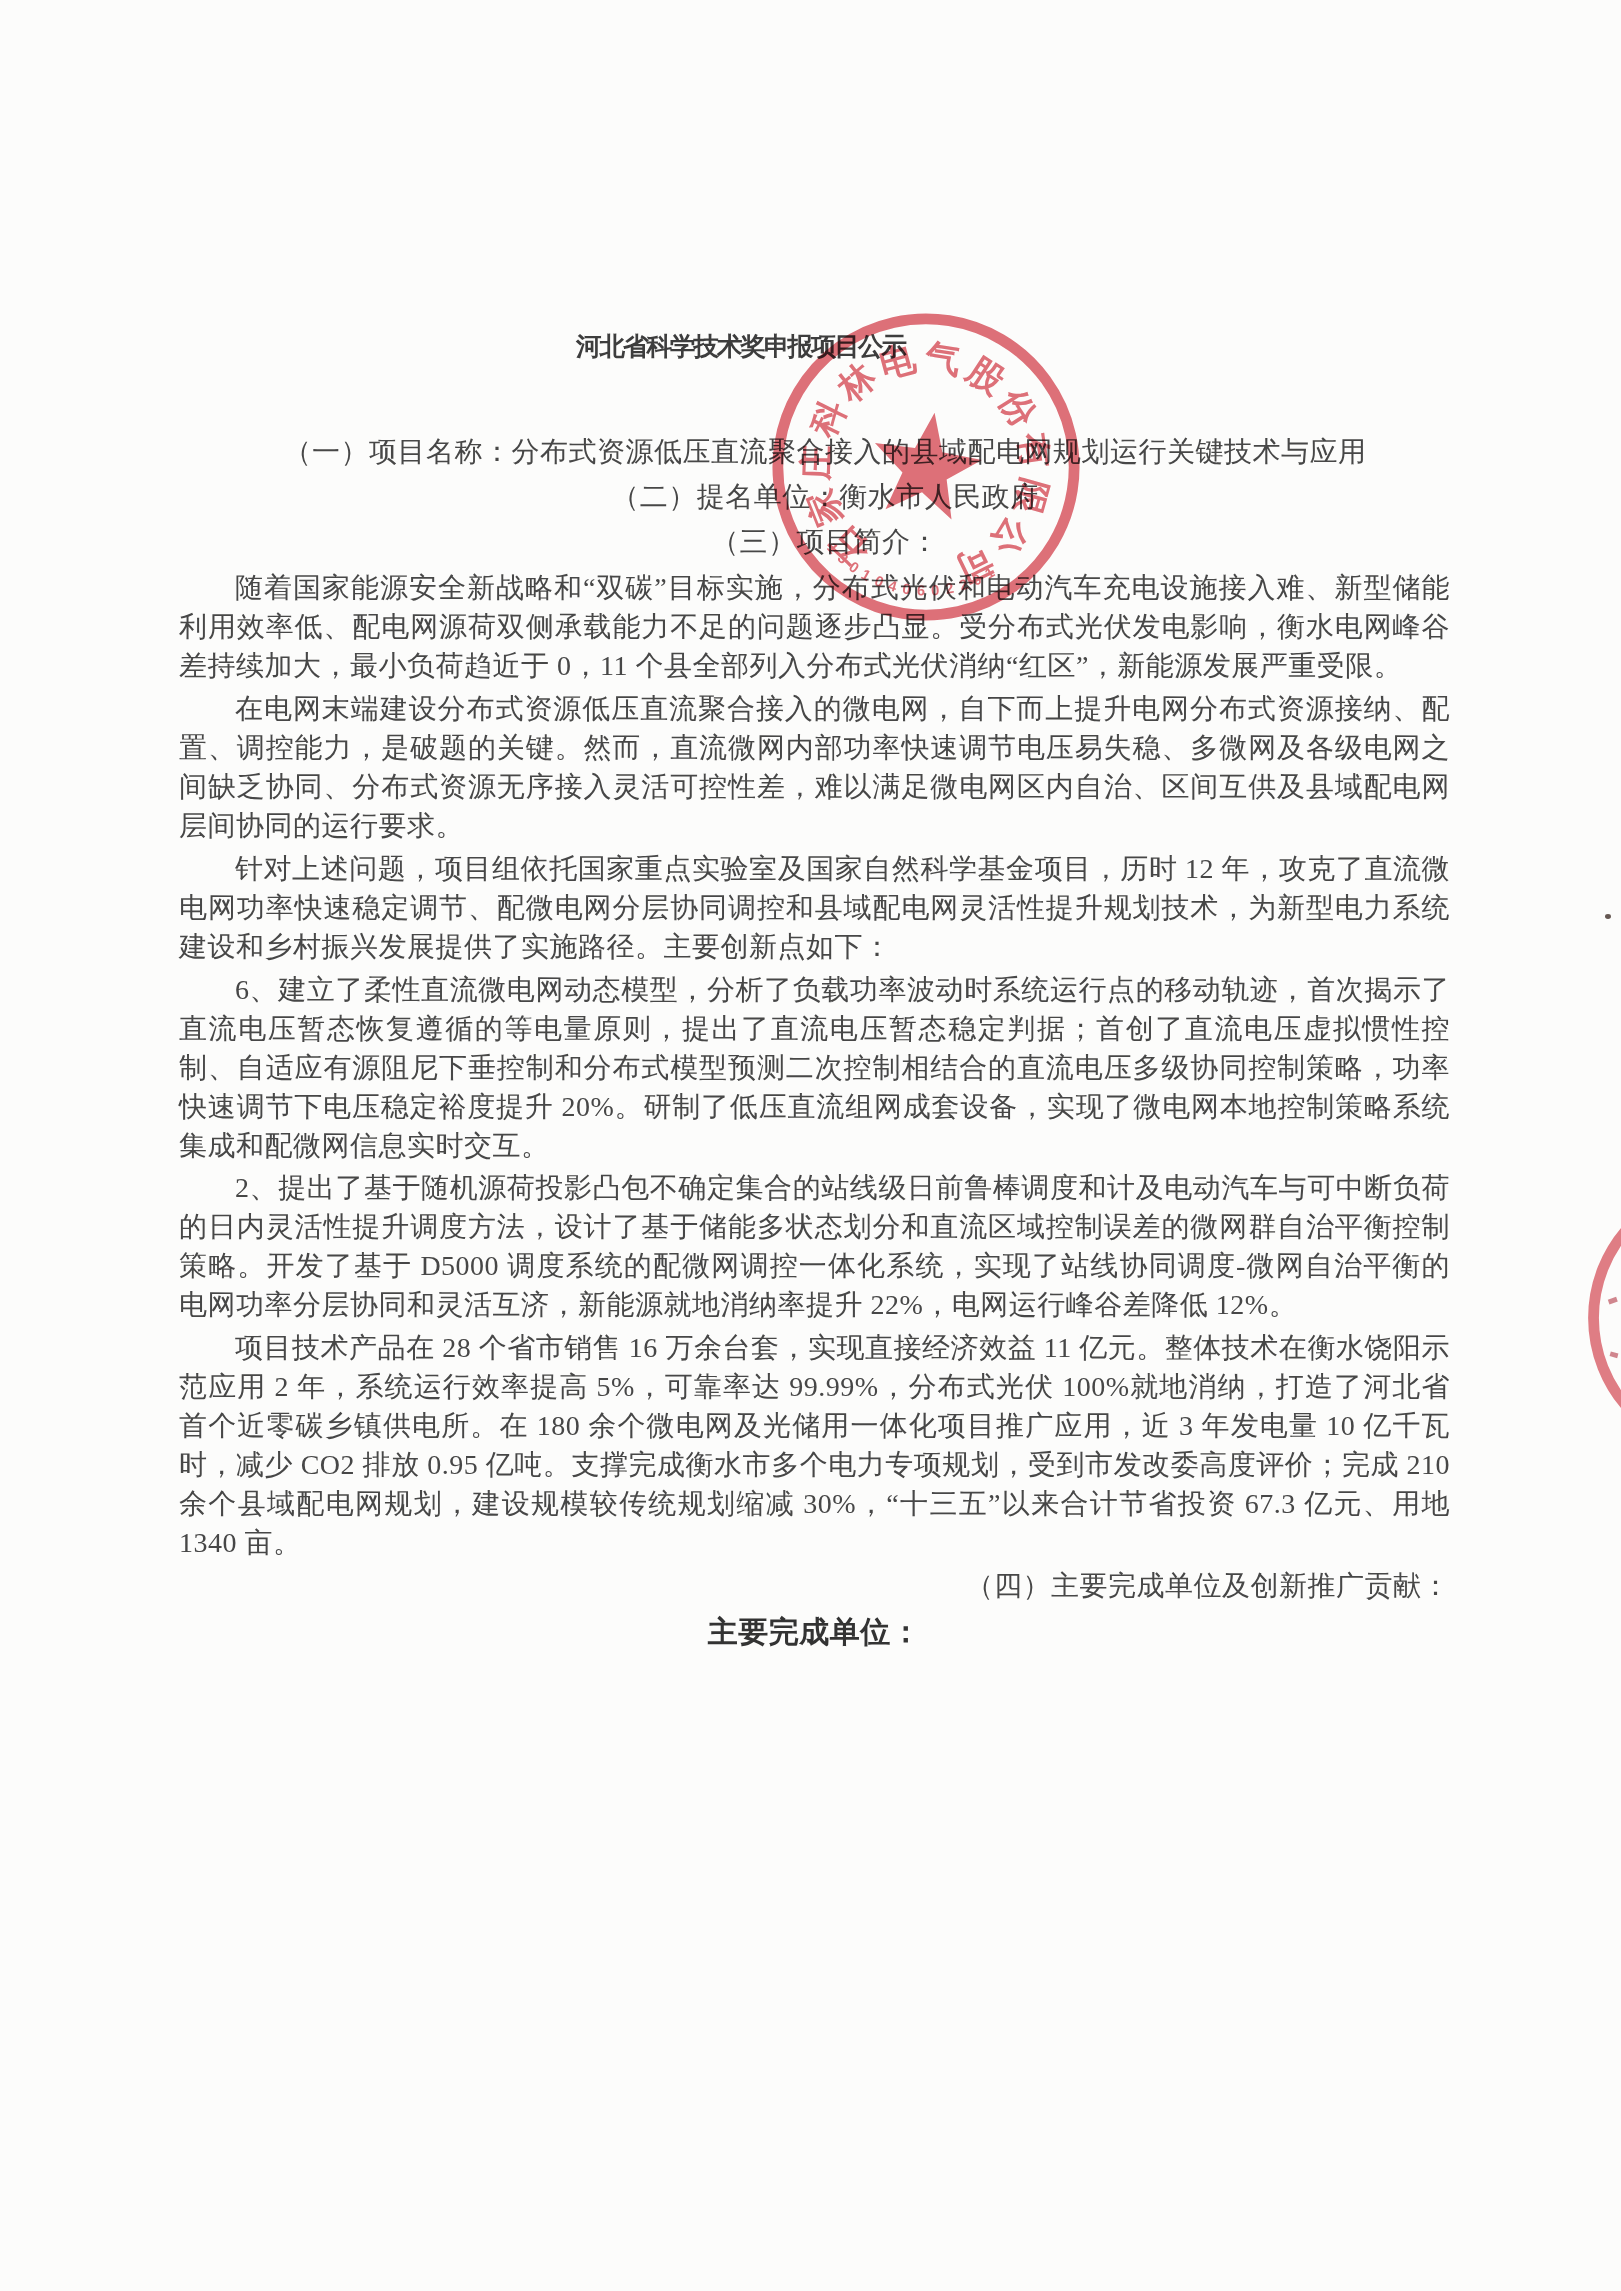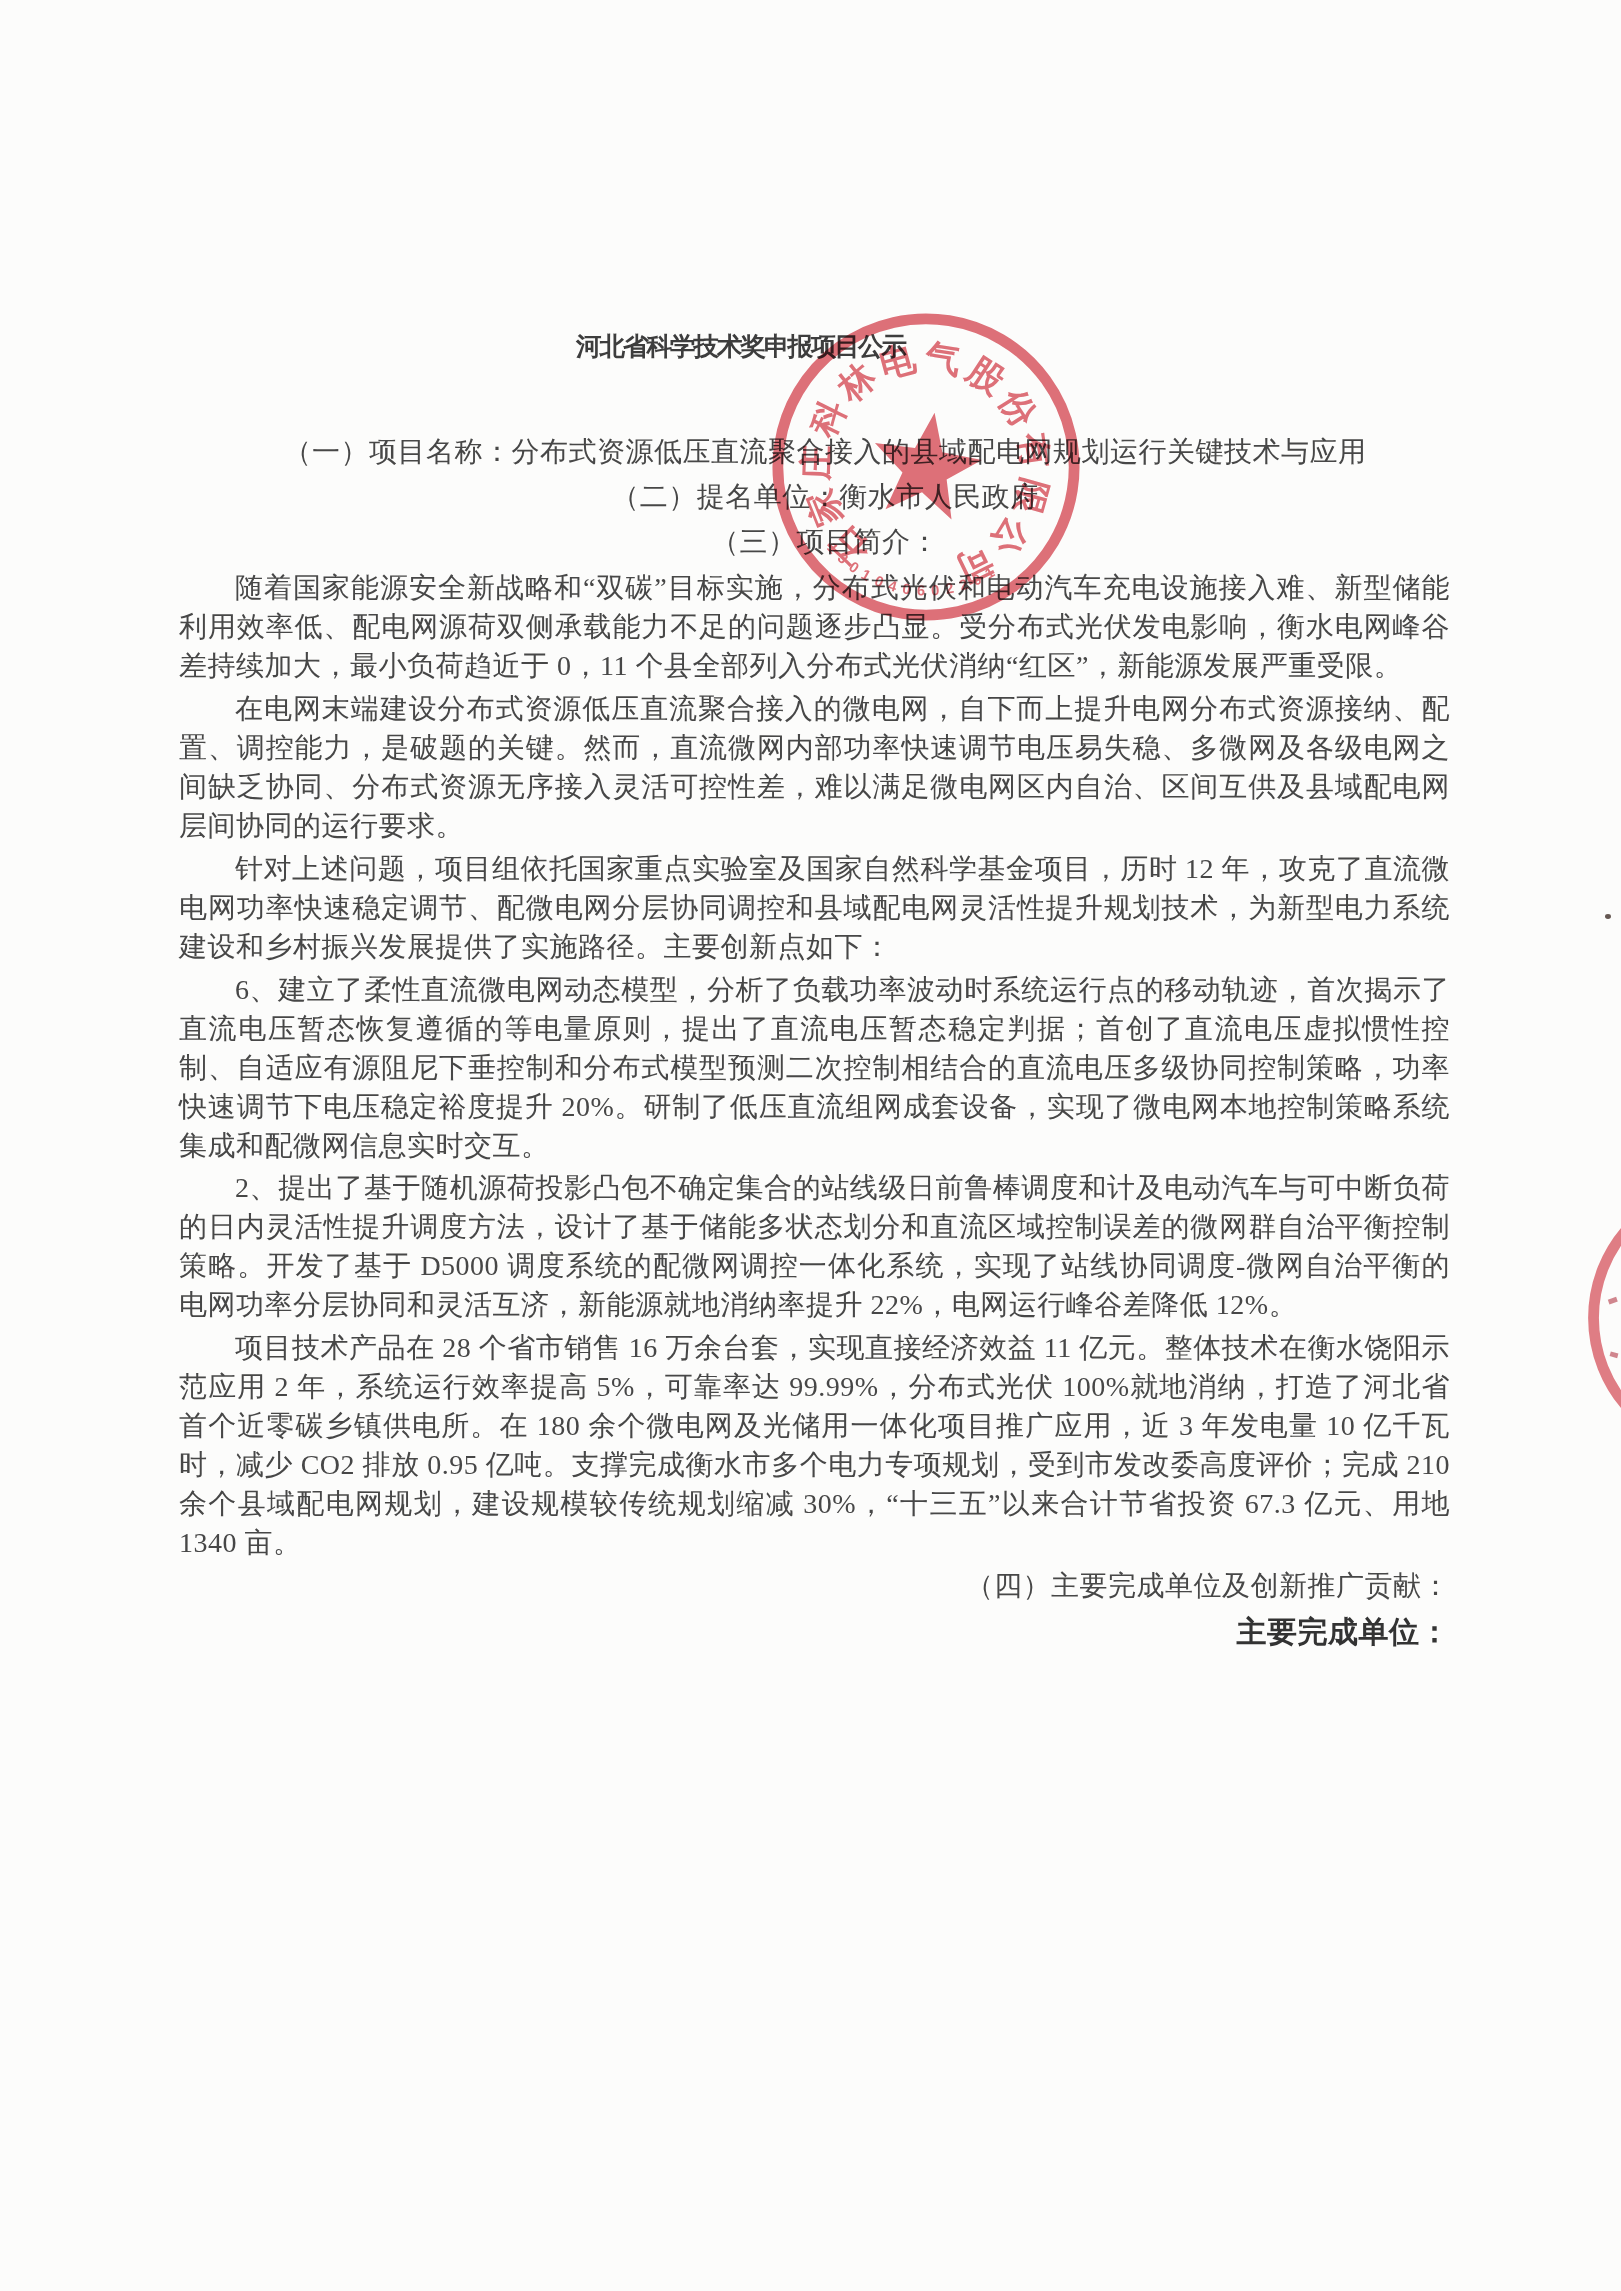--- a/index.html
+++ b/index.html
@@ -44,21 +44,21 @@
     line-height:45px;
     text-indent:1.5em;
     text-align:right;
   }
   .completion-heading{
     margin-top:2px;
     line-height:43px;
     font-size:30px;
     font-weight:bold;
     color:#333;
-    text-align:right;
+    text-align:center;
   }
   
   .seal{
     position:absolute;
     left:771px;top:312px;
     width:310px;height:310px;
     transform:rotate(9deg);
     opacity:.82;
     mix-blend-mode:multiply;
     pointer-events:none;

